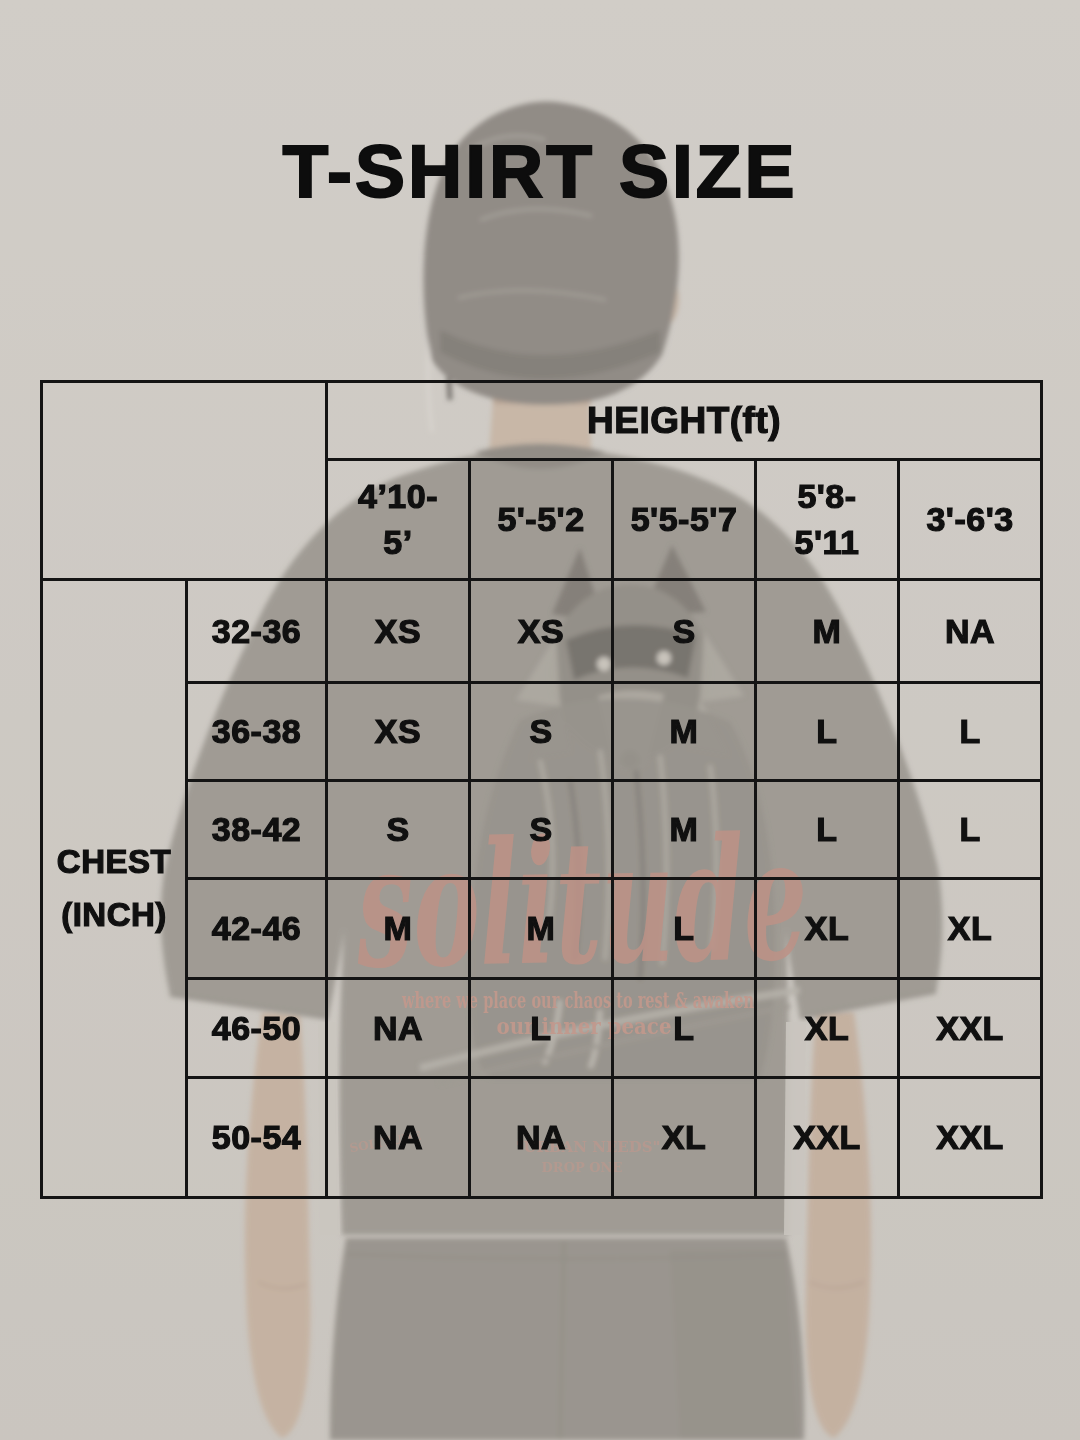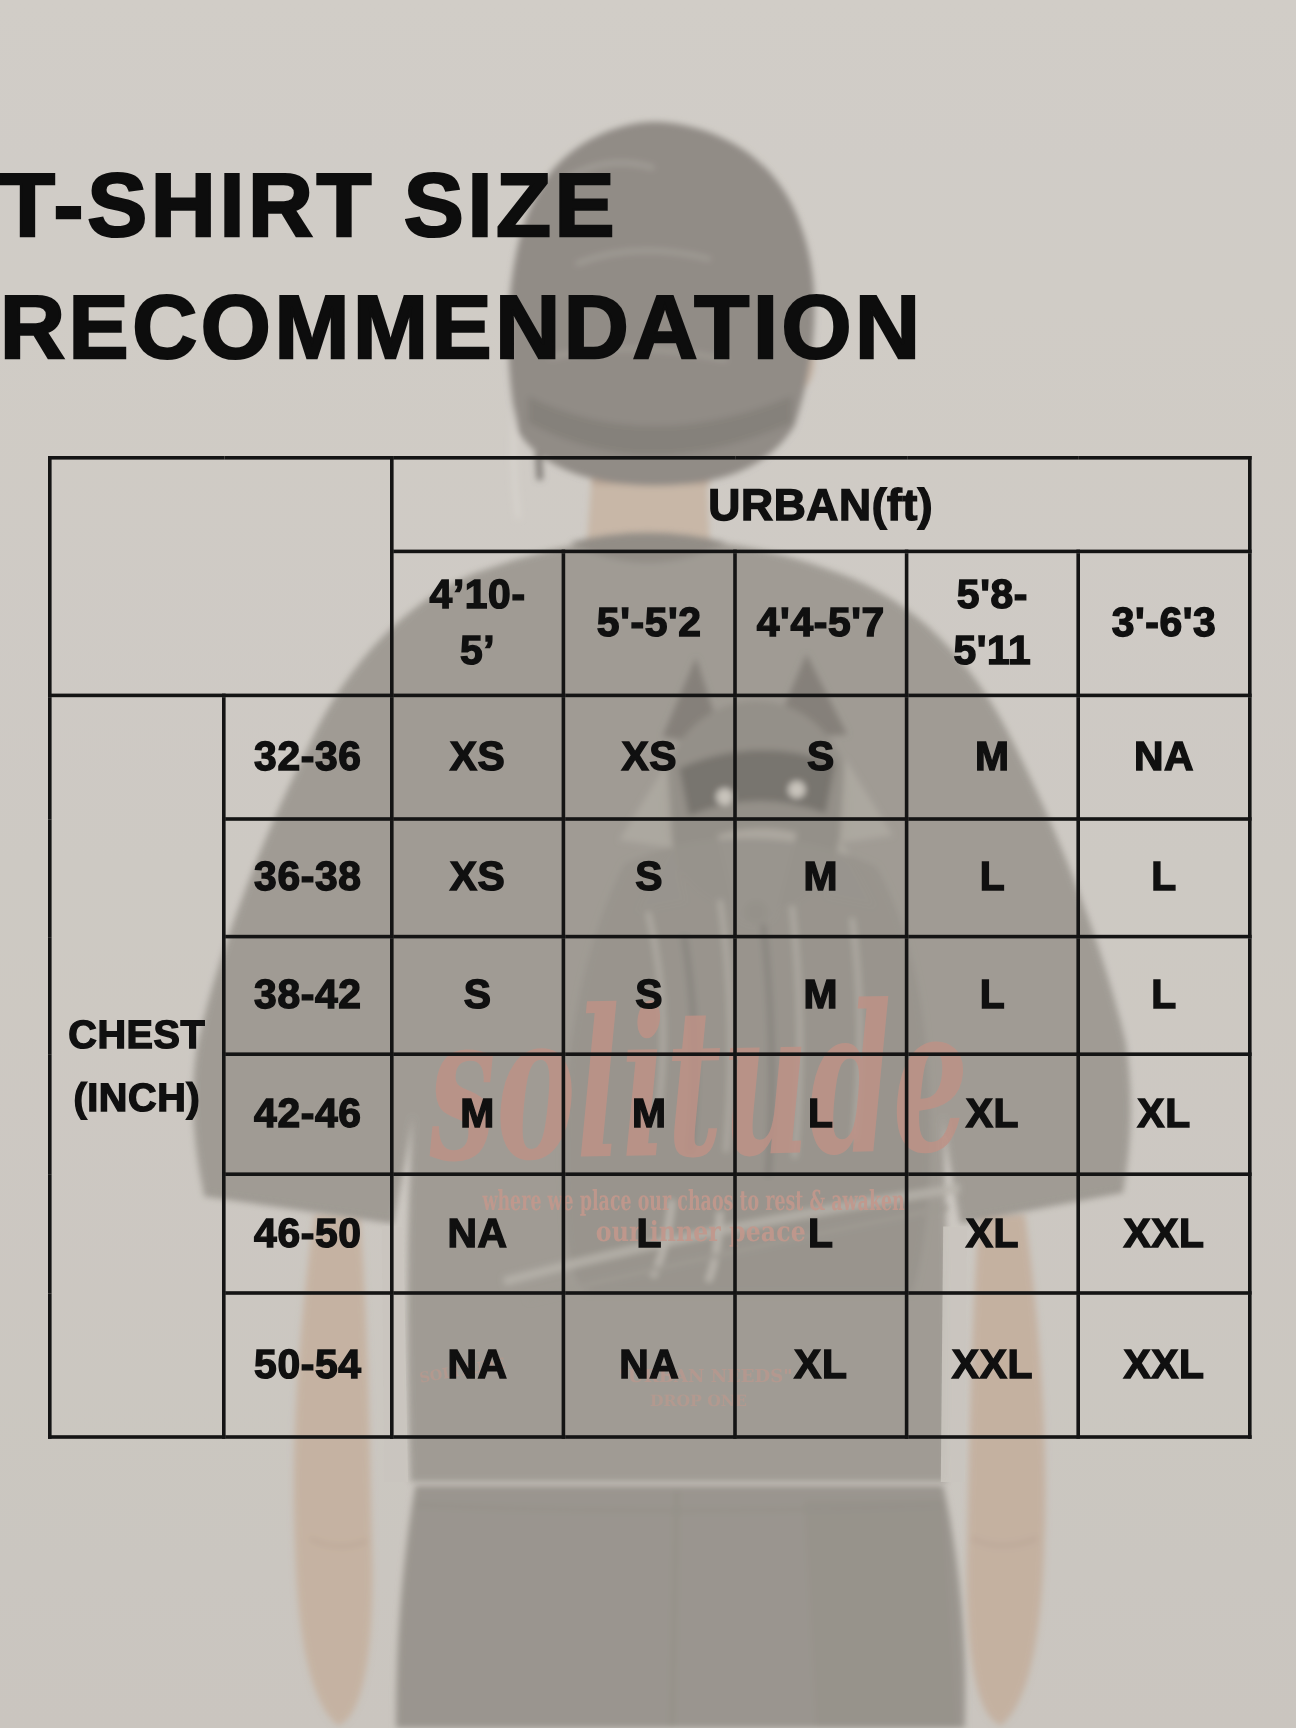--- a/index.html
+++ b/index.html
@@ -5,21 +5,21 @@
   html,body{margin:0;padding:0;}
   body{width:1080px;height:1440px;overflow:hidden;}
   .stage{
     position:relative;width:1080px;height:1440px;overflow:hidden;
     background:#cbc6c0;
     font-family:"Liberation Sans",sans-serif;
   }
   .photo{position:absolute;left:0;top:0;width:1080px;height:1440px;}
   .title{
     position:absolute;left:0;top:121px;width:1080px;margin:0;
-    text-align:left;color:#0d0d0d;
+    text-align:center;color:#0d0d0d;
     font-size:75px;line-height:101px;font-weight:bold;letter-spacing:3px;
     -webkit-text-stroke:2px #0d0d0d;
   }
   .title span{display:block;}
   table.size-table{
     position:absolute;left:40px;top:380px;
     width:1000px;border-collapse:collapse;table-layout:fixed;
     color:#101010;
   }
   table.size-table td{
@@ -130,42 +130,41 @@
     </g>
 
     <path d="M318,1022 L336,1022 L340,1235 L320,1235 Z" fill="#c9c4be" opacity="0.9"></path>
     <path d="M786,1022 L806,1022 L804,1235 L784,1235 Z" fill="#c9c4be" opacity="0.9"></path>
 
     <rect width="1080" height="1440" fill="#cdc8c2" opacity="0.28"></rect>
   </svg>
 
   <h1 class="title">
     <span>T-SHIRT SIZE</span>
-    <span>RECOMMENDATION</span>
   </h1>
 
   <table class="size-table">
     <colgroup>
       <col style="width:145px">
         <col style="width:140px">
       <col style="width:143px">
         <col style="width:143px">
         <col style="width:143px">
       <col style="width:143px">
         <col style="width:143px">
     </colgroup>
     <tbody>
       <tr class="tr0">
         <td class="corner" colspan="2" rowspan="2"></td>
-        <td class="col-group" colspan="5">URBAN(ft)</td>
+        <td class="col-group" colspan="5">HEIGHT(ft)</td>
       </tr>
       <tr class="tr1">
         <td class="col-h"><span class="hdr">4’10-5’</span></td>
         <td class="col-h"><span class="hdr">5'-5'2</span></td>
-        <td class="col-h"><span class="hdr">4'4-5'7</span></td>
+        <td class="col-h"><span class="hdr">5'5-5'7</span></td>
         <td class="col-h"><span class="hdr">5'8-5'11</span></td>
         <td class="col-h"><span class="hdr">3'-6'3</span></td>
       </tr>
       <tr class="tr2">
         <td class="row-group" rowspan="6"><span class="chest-label">CHEST (INCH)</span></td>
         <td class="chest">32-36</td>
         <td class="val">XS</td>
         <td class="val">XS</td>
         <td class="val">S</td>
         <td class="val">M</td>

